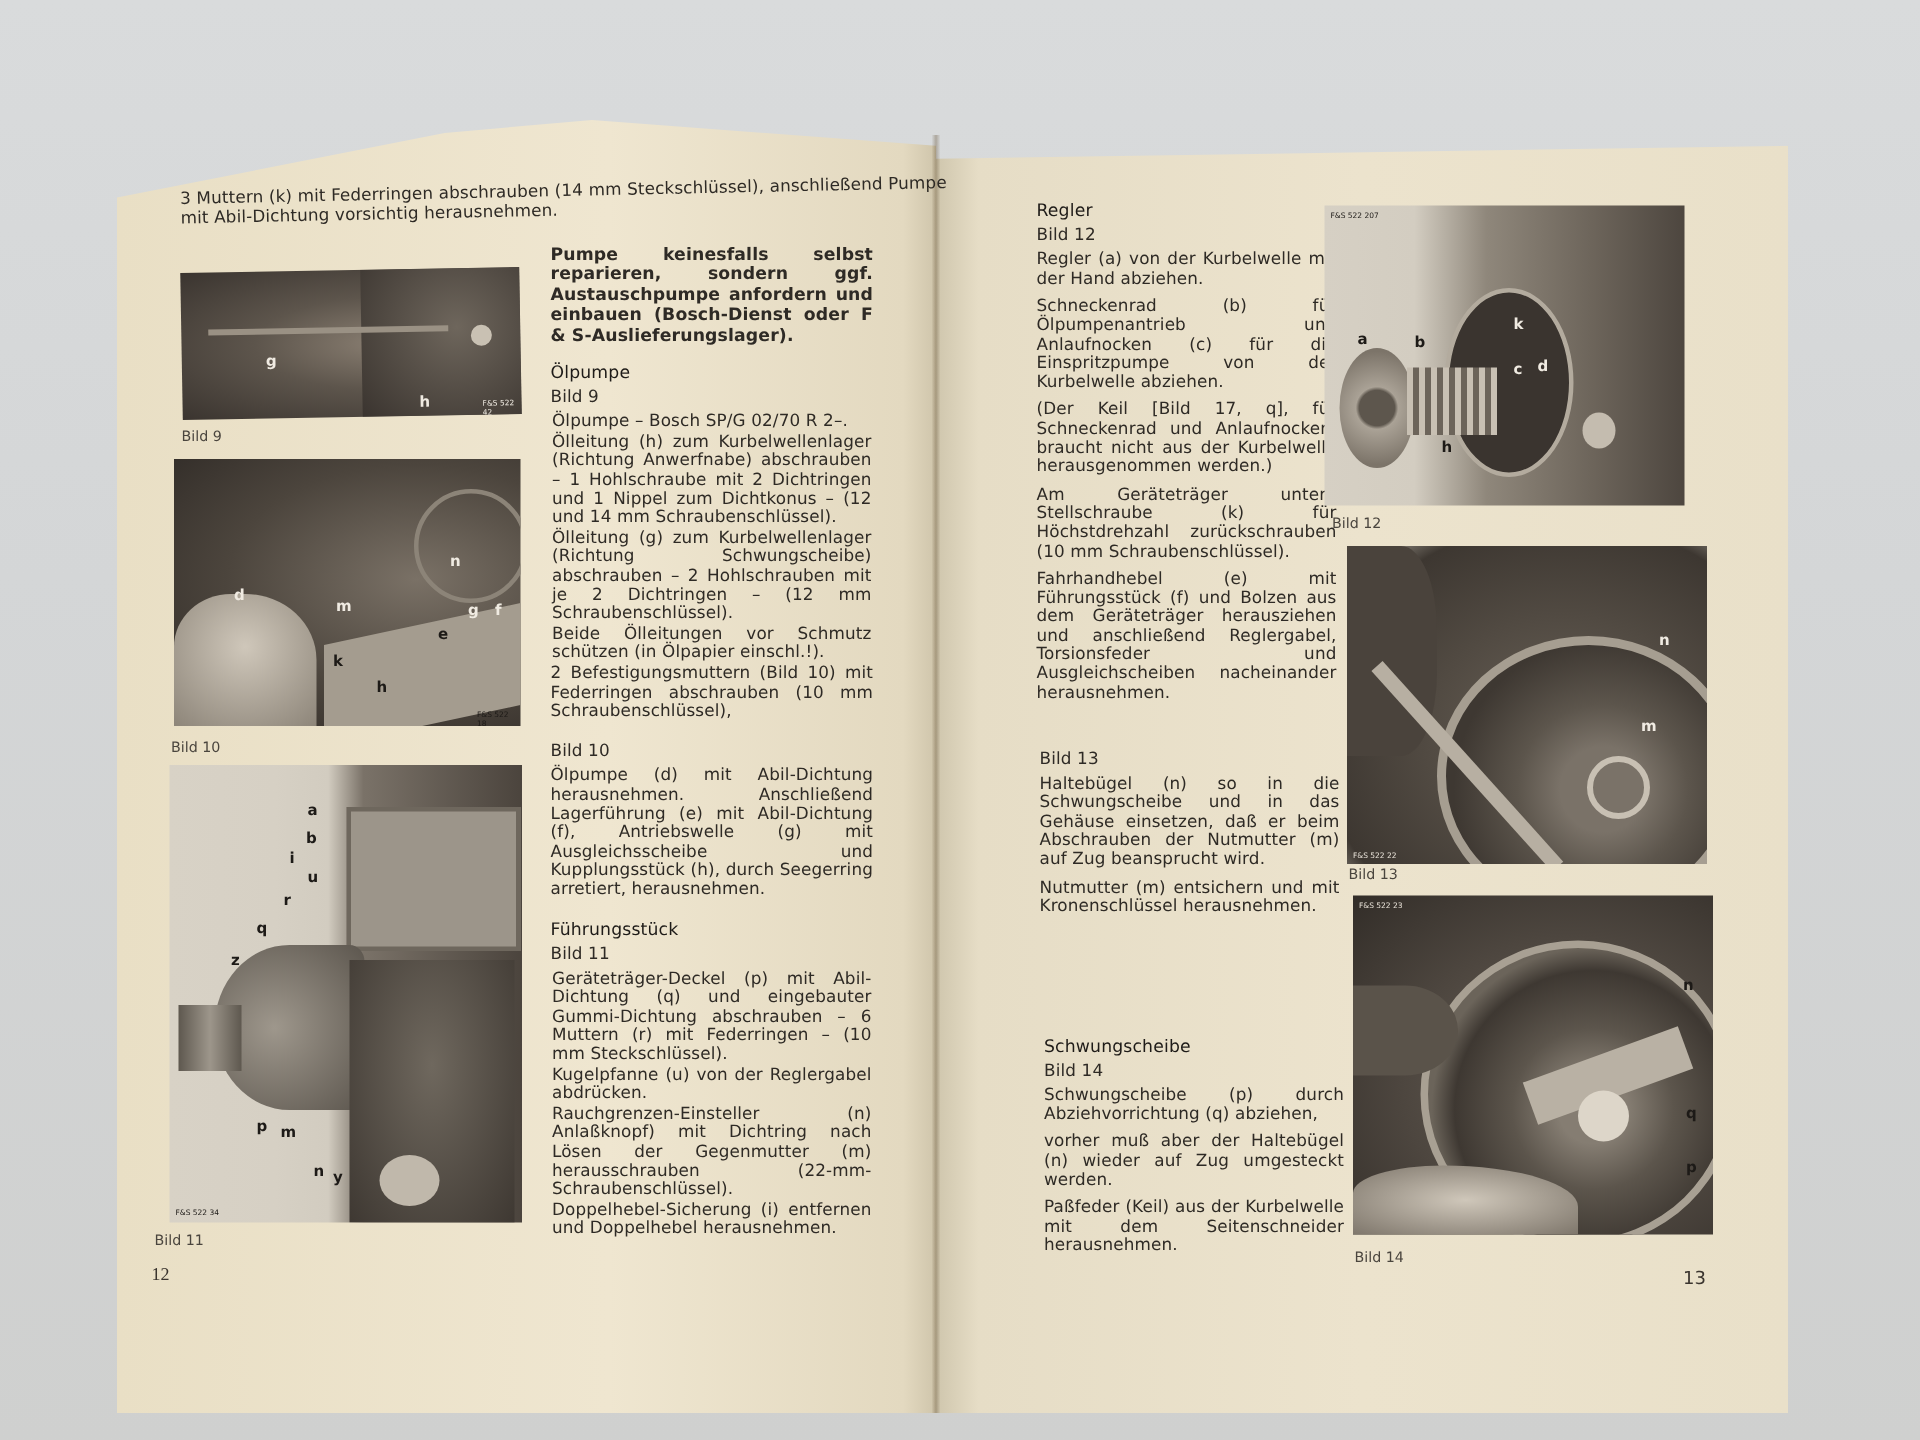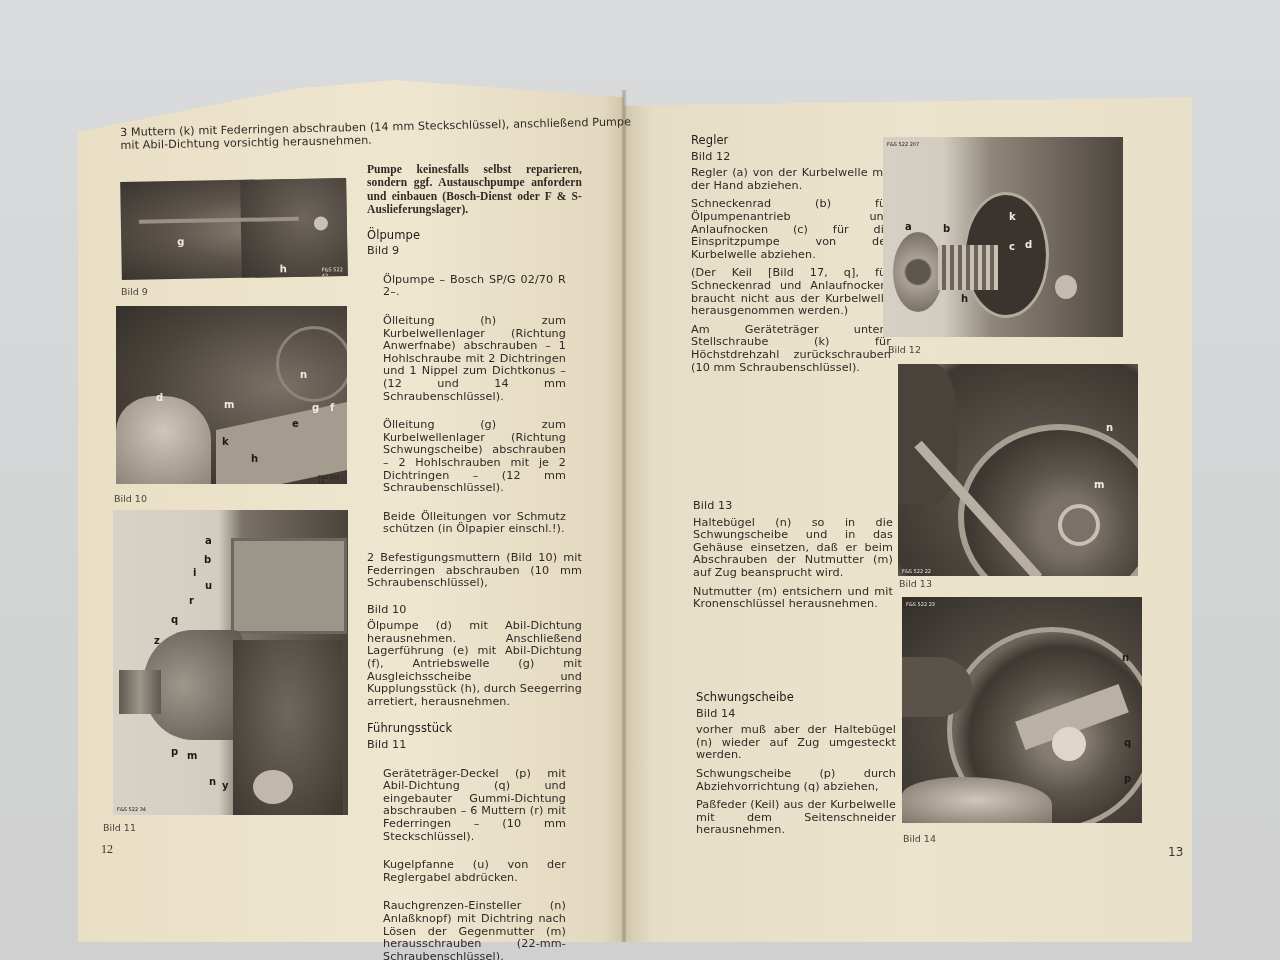--- a/index.html
+++ b/index.html
@@ -26,21 +26,21 @@
     left:546px; width:568px;
     clip-path: polygon(0 3%, 100% 2%, 100% 100%, 0 100%);
     background: linear-gradient(90deg,#cfc6ad 0%,#e6ddc6 5%,#ece3cd 50%,#e9e0c9 100%);
   }
   .gutter {
     position:absolute; left:543px; top:10px; width:6px; height:852px;
     background:linear-gradient(90deg,rgba(0,0,0,0),rgba(90,70,40,.35),rgba(0,0,0,0));
   }
   .txt { position:absolute; font-size:11.2px; line-height:12.6px; color:#2e2a25; letter-spacing:0.1px; }
   .txt p { margin:0 0 6px 0; text-align:justify; }
-  .txt p.tight { margin:16px; }
+  .txt p.tight { margin:1px; }
   .head { font-weight:normal; font-size:11.5px; margin:1px 0 4px 0; color:#1e1b18; }
   .bild { margin:0 0 4px 0; font-size:11.2px; }
   .bold { font-weight:bold; }
   .photo {
     position:absolute; overflow:hidden;
     background: radial-gradient(ellipse at 60% 50%, #8a7f72 0%, #5d554c 45%, #3a342f 100%);
   }
   .photo .lbl { position:absolute; font-size:10px; color:#1d1a17; font-weight:bold; }
   .photo .lbl.light { color:#f0ebe2; }
   .photo .code { position:absolute; font-size:5px; color:#1d1a17; }
@@ -104,21 +104,21 @@
   <div class="lbl" style="left:41px;top:125px;">z</div>
   <div class="lbl" style="left:58px;top:236px;">p</div>
   <div class="lbl" style="left:74px;top:240px;">m</div>
   <div class="lbl" style="left:96px;top:266px;">n</div>
   <div class="lbl" style="left:109px;top:270px;">y</div>
   <div class="code" style="left:4px;top:296px;">F&amp;S 522 34</div>
 </div>
 <div class="caption" style="left:103px;top:822px;">Bild 11</div>
 
 <div class="txt" style="left:367px;top:163px;width:215px;">
-  <p class="bold" style="font-size:11.5px;line-height:13.4px;margin-bottom:12px;font-family:Liberation Serif, serif;">Pumpe keinesfalls selbst reparieren, sondern ggf. Austauschpumpe anfordern und einbauen (Bosch-Dienst oder F &amp; S-Auslieferungslager).</p>
+  <p class="bold" style="font-size:11.5px;line-height:13.4px;margin-bottom:12px;">Pumpe keinesfalls selbst reparieren, sondern ggf. Austauschpumpe anfordern und einbauen (Bosch-Dienst oder F &amp; S-Auslieferungslager).</p>
   <div class="head">Ölpumpe</div>
   <div class="bild">Bild 9</div>
   <p class="tight">Ölpumpe – Bosch SP/G 02/70 R 2–.</p>
   <p class="tight">Ölleitung (h) zum Kurbelwellenlager (Richtung Anwerfnabe) abschrauben – 1 Hohlschraube mit 2 Dichtringen und 1 Nippel zum Dichtkonus – (12 und 14 mm Schraubenschlüssel).</p>
   <p class="tight">Ölleitung (g) zum Kurbelwellenlager (Richtung Schwungscheibe) abschrauben – 2 Hohlschrauben mit je 2 Dichtringen – (12 mm Schraubenschlüssel).</p>
   <p class="tight">Beide Ölleitungen vor Schmutz schützen (in Ölpapier einschl.!).</p>
   <p style="margin-bottom:14px;">2 Befestigungsmuttern (Bild 10) mit Federringen abschrauben (10 mm Schraubenschlüssel),</p>
   <div class="bild">Bild 10</div>
   <p style="margin-bottom:14px;">Ölpumpe (d) mit Abil-Dichtung herausnehmen. Anschließend Lagerführung (e) mit Abil-Dichtung (f), Antriebswelle (g) mit Ausgleichsscheibe und Kupplungsstück (h), durch Seegerring arretiert, herausnehmen.</p>
   <div class="head">Führungsstück</div>
@@ -131,33 +131,34 @@
 
 <div class="pageno" style="left:101px;top:842px;font-family:Liberation Serif, serif;">12</div>
 
 <div class="txt" style="left:691px;top:133px;width:200px;">
   <div class="head">Regler</div>
   <div class="bild">Bild 12</div>
   <p>Regler (a) von der Kurbelwelle mit der Hand abziehen.</p>
   <p>Schneckenrad (b) für Ölpumpenantrieb und Anlaufnocken (c) für die Einspritzpumpe von der Kurbelwelle abziehen.</p>
   <p>(Der Keil [Bild 17, q], für Schneckenrad und Anlaufnocken, braucht nicht aus der Kurbelwelle herausgenommen werden.)</p>
   <p>Am Geräteträger untere Stellschraube (k) für Höchstdrehzahl zurückschrauben (10 mm Schraubenschlüssel).</p>
+  <p>Fahrhandhebel (e) mit Führungsstück (f) und Bolzen aus dem Geräteträger herausziehen und anschließend Reglergabel, Torsionsfeder und Ausgleichscheiben nacheinander herausnehmen.</p>
 </div>
 
 <div class="txt" style="left:693px;top:500px;width:200px;">
   <div class="bild">Bild 13</div>
   <p>Haltebügel (n) so in die Schwungscheibe und in das Gehäuse einsetzen, daß er beim Abschrauben der Nutmutter (m) auf Zug beansprucht wird.</p>
   <p>Nutmutter (m) entsichern und mit Kronenschlüssel herausnehmen.</p>
 </div>
 
 <div class="txt" style="left:696px;top:690px;width:200px;">
   <div class="head">Schwungscheibe</div>
   <div class="bild">Bild 14</div>
+  <p>Schwungscheibe (p) durch Abziehvorrichtung (q) abziehen,</p>
   <p>vorher muß aber der Haltebügel (n) wieder auf Zug umgesteckt werden.</p>
-  <p>Schwungscheibe (p) durch Abziehvorrichtung (q) abziehen,</p>
   <p>Paßfeder (Keil) aus der Kurbelwelle mit dem Seitenschneider herausnehmen.</p>
 </div>
 
 <div class="photo" style="left:883px;top:137px;width:240px;height:200px;background:linear-gradient(90deg,#d6d0c4 0%,#d3cdc1 25%,#8f877b 45%,#6c645a 75%,#4d463f 100%);">
   <div class="shape" style="left:80px;top:55px;width:80px;height:120px;border-radius:50%;border:3px solid #b3ab9e;background:#3a342f;"></div>
   <div class="shape" style="left:10px;top:95px;width:50px;height:80px;border-radius:50%;background:radial-gradient(circle,#5d564d 25%,#aaa296 30%,#7c7469 80%);"></div>
   <div class="shape" style="left:55px;top:108px;width:60px;height:45px;background:repeating-linear-gradient(90deg,#c8c0b3 0 4px,#6c645a 4px 8px);"></div>
   <div class="shape" style="left:172px;top:138px;width:22px;height:24px;border-radius:50%;background:#c4bcaf;"></div>
   <div class="lbl" style="left:22px;top:84px;">a</div>
   <div class="lbl" style="left:60px;top:86px;">b</div>
@@ -186,13 +187,13 @@
   <div class="shape" style="left:150px;top:130px;width:34px;height:34px;border-radius:50%;background:#ddd6c9;"></div>
   <div class="shape" style="left:0;top:60px;width:70px;height:60px;background:#5a534a;border-radius:0 50% 50% 0;"></div>
   <div class="shape" style="left:0;top:180px;width:150px;height:46px;background:radial-gradient(ellipse,#cfc7ba,#7e766b);border-radius:40% 60% 0 0;"></div>
   <div class="lbl" style="left:220px;top:55px;">n</div>
   <div class="lbl" style="left:222px;top:140px;">q</div>
   <div class="lbl" style="left:222px;top:176px;">p</div>
   <div class="code" style="left:4px;top:4px;color:#e8e2d8;">F&amp;S 522 23</div>
 </div>
 <div class="caption" style="left:903px;top:833px;">Bild 14</div>
 
-<div class="pageno" style="left:1168px;top:845px;">13</div>
+<div class="pageno" style="left:1122px;top:845px;">13</div>
 
 </body></html>

